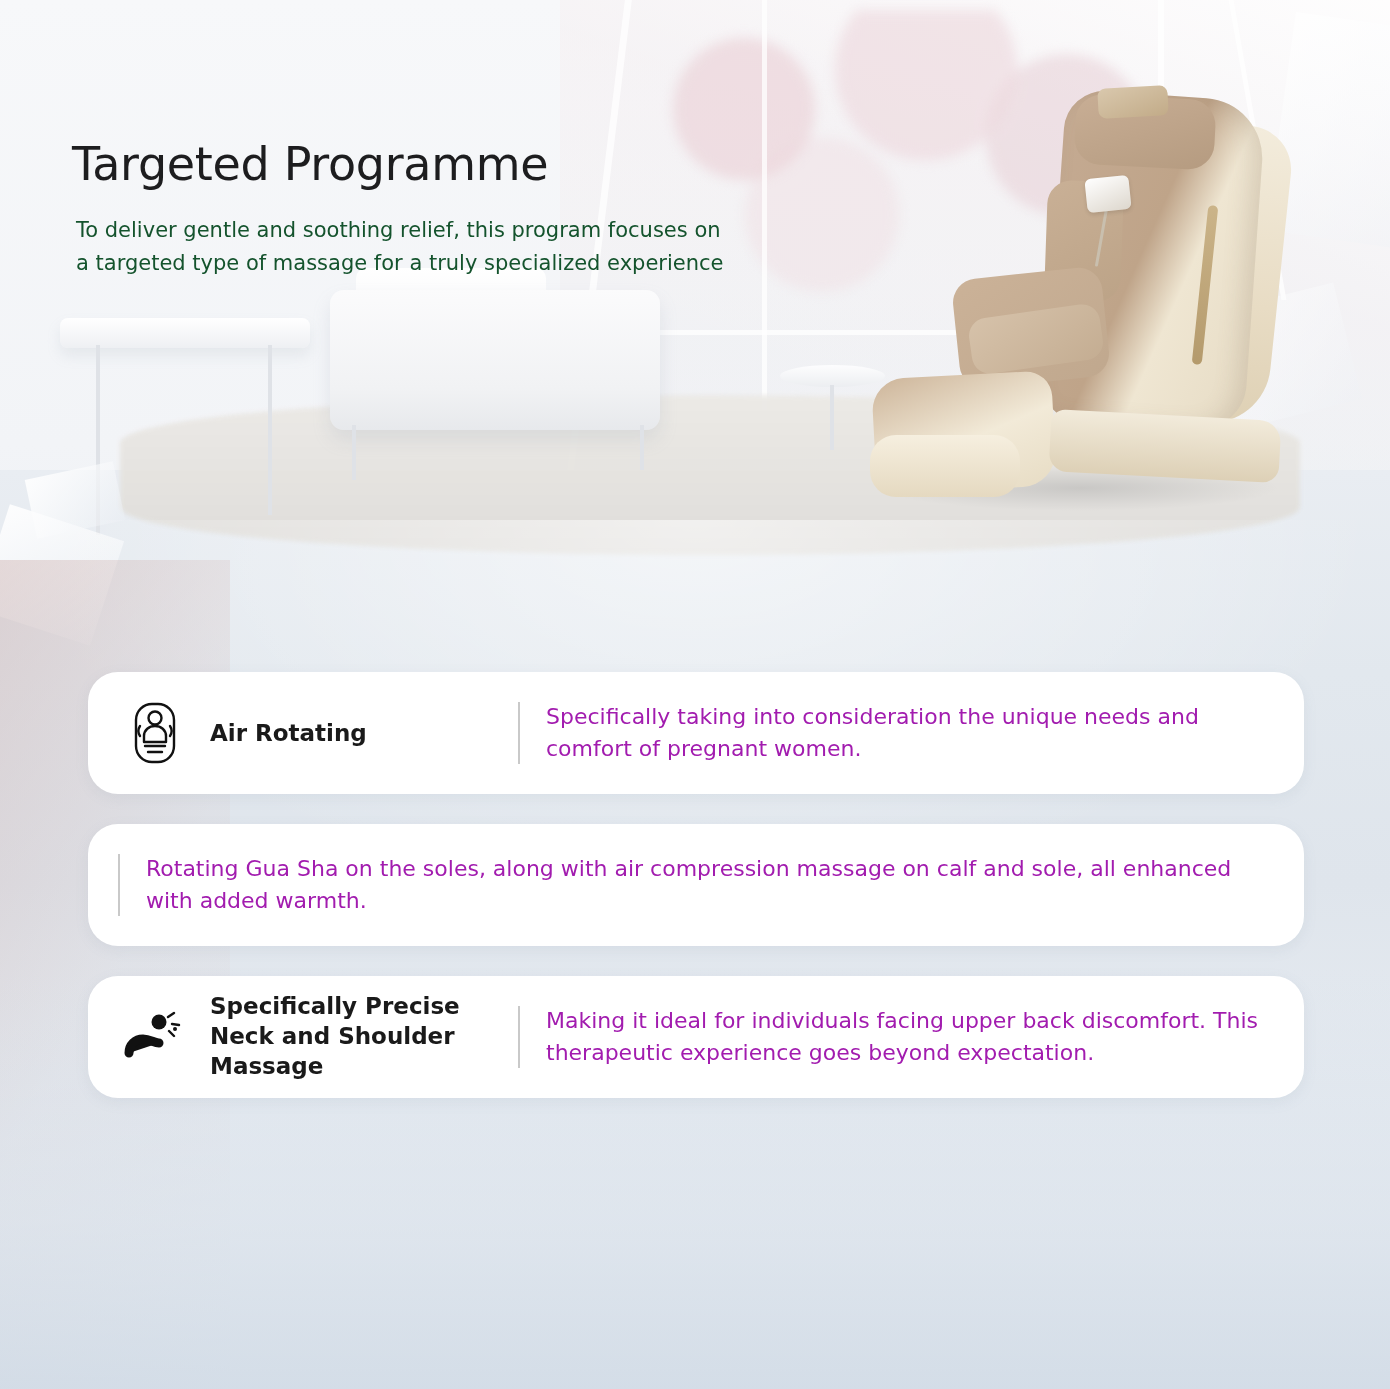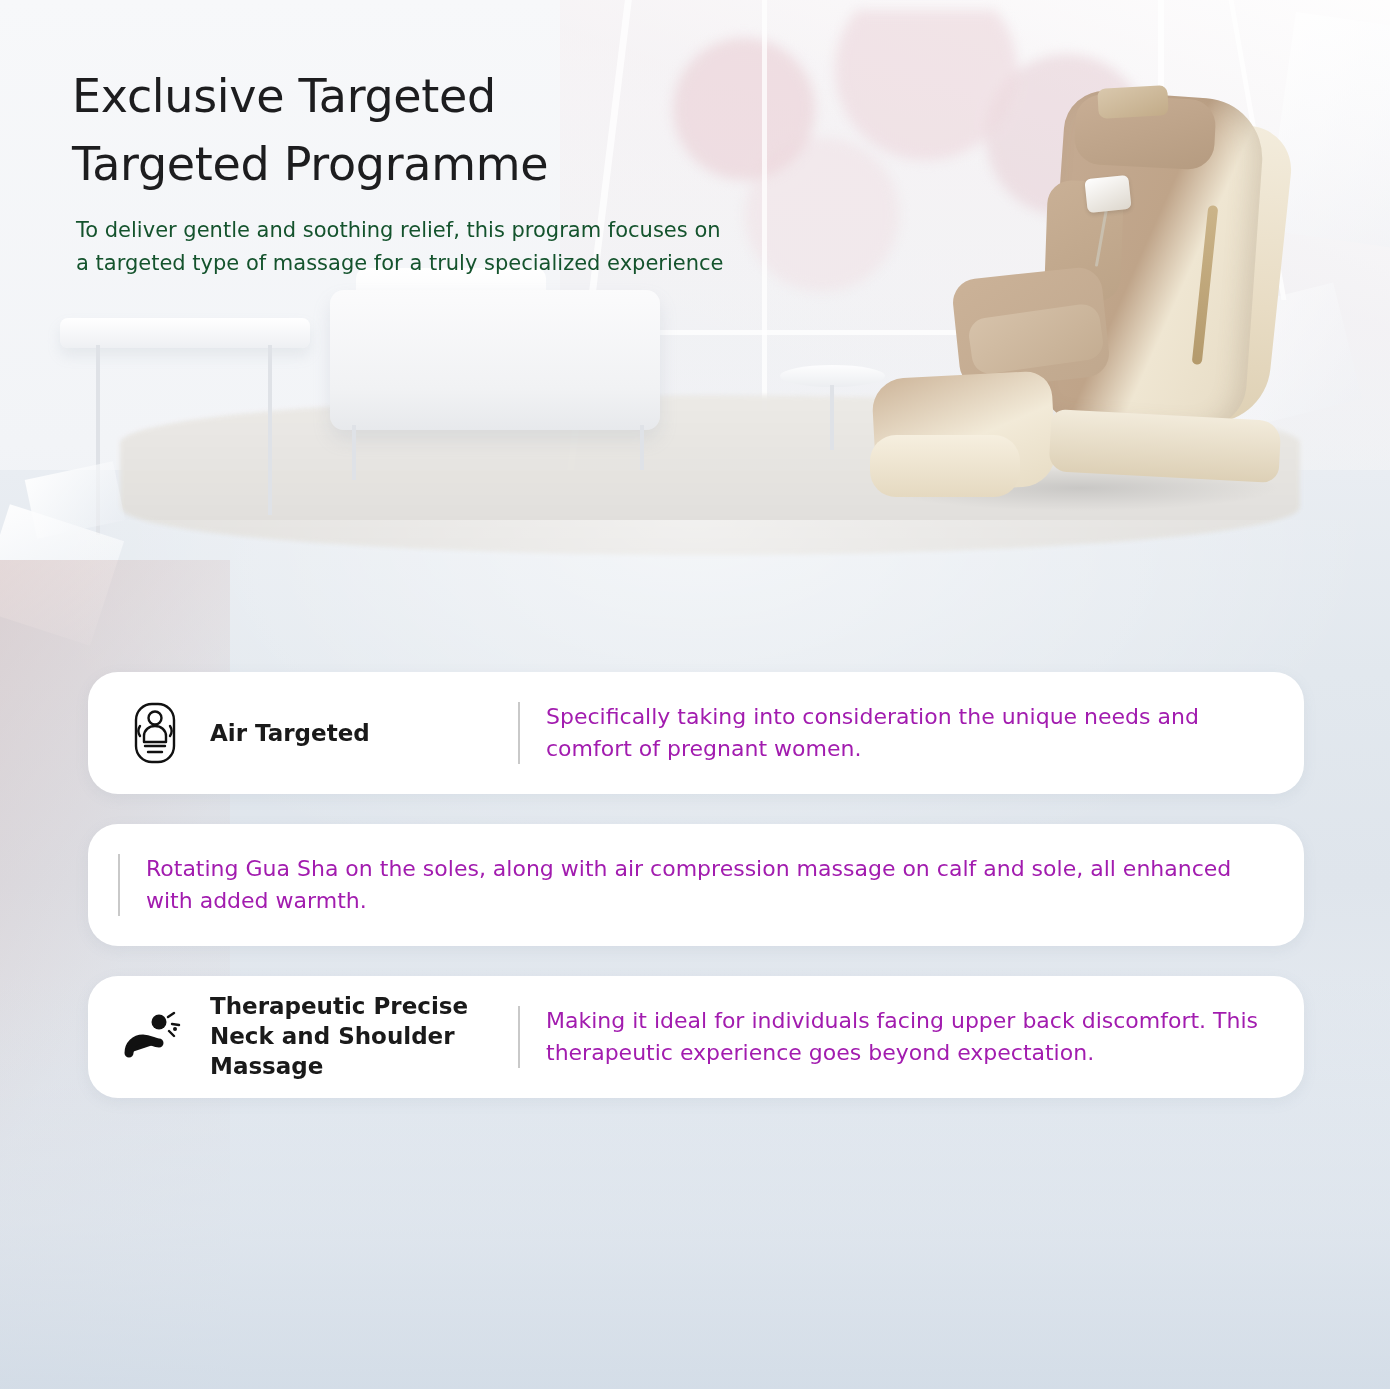--- a/index.html
+++ b/index.html
@@ -336,62 +336,62 @@
     <div class="part ch-armpad"></div>
     <div class="part ch-legrest"></div>
     <div class="part ch-foot"></div>
     <div class="part ch-base"></div>
     <div class="part ch-cord"></div>
     <div class="part ch-remote"></div>
   </div>
 
   <div class="headline">
     <h1>
-      <span>Exclusive Targeted</span><br>
+      <br>
       <span>Targeted Programme</span>
     </h1>
     <p>To deliver gentle and soothing relief, this program focuses on a targeted type of massage for a truly specialized experience</p>
   </div>
 
   <div class="cards">
 
     <div class="card card-1">
       <div class="card-left">
         <div class="card-icon">
           <svg width="46" height="62" viewBox="0 0 46 62" fill="none" stroke="#111" stroke-width="2.4" stroke-linecap="round" stroke-linejoin="round">
             <rect x="4" y="2" width="38" height="58" rx="16"></rect>
             <circle cx="23" cy="16" r="6.5"></circle>
             <path d="M12 34c0-6 5-10 11-10s11 4 11 10v6H12z"></path>
             <path d="M13 44h20"></path>
             <path d="M16 50h14"></path>
             <path d="M8 24c-2 3-2 7 0 10"></path>
             <path d="M38 24c2 3 2 7 0 10"></path>
           </svg>
         </div>
-        <div class="card-title">Air Targeted</div>
+        <div class="card-title">Air Rotating</div>
       </div>
       <div class="card-divider"></div>
       <div class="card-desc">Specifically taking into consideration the unique needs and comfort of pregnant women.</div>
     </div>
 
     <div class="card card-2">
       <div class="card-divider"></div>
       <div class="card-desc">Rotating Gua Sha on the soles, along with air compression massage on calf and sole, all enhanced with added warmth.</div>
     </div>
 
     <div class="card card-3">
       <div class="card-left">
         <div class="card-icon">
           <svg width="64" height="56" viewBox="0 0 64 56" fill="none" stroke="#111" stroke-width="2.4" stroke-linecap="round" stroke-linejoin="round">
             <circle cx="36" cy="13" r="7.5" fill="#111" stroke="none"></circle>
             <path d="M6 44c0-8 6-14 14-14 7 0 11 4 16 4" fill="#111" stroke="#111" stroke-width="9"></path>
             <path d="M45 8l6-4M49 15l7 1M46 22l5 5"></path>
             <circle cx="52" cy="20" r="2" fill="#111" stroke="none"></circle>
           </svg>
         </div>
-        <div class="card-title">Therapeutic Precise Neck and Shoulder Massage</div>
+        <div class="card-title">Specifically Precise Neck and Shoulder Massage</div>
       </div>
       <div class="card-divider"></div>
       <div class="card-desc">Making it ideal for individuals facing upper back discomfort. This therapeutic experience goes beyond expectation.</div>
     </div>
 
   </div>
 </div>
 
 </body></html>

